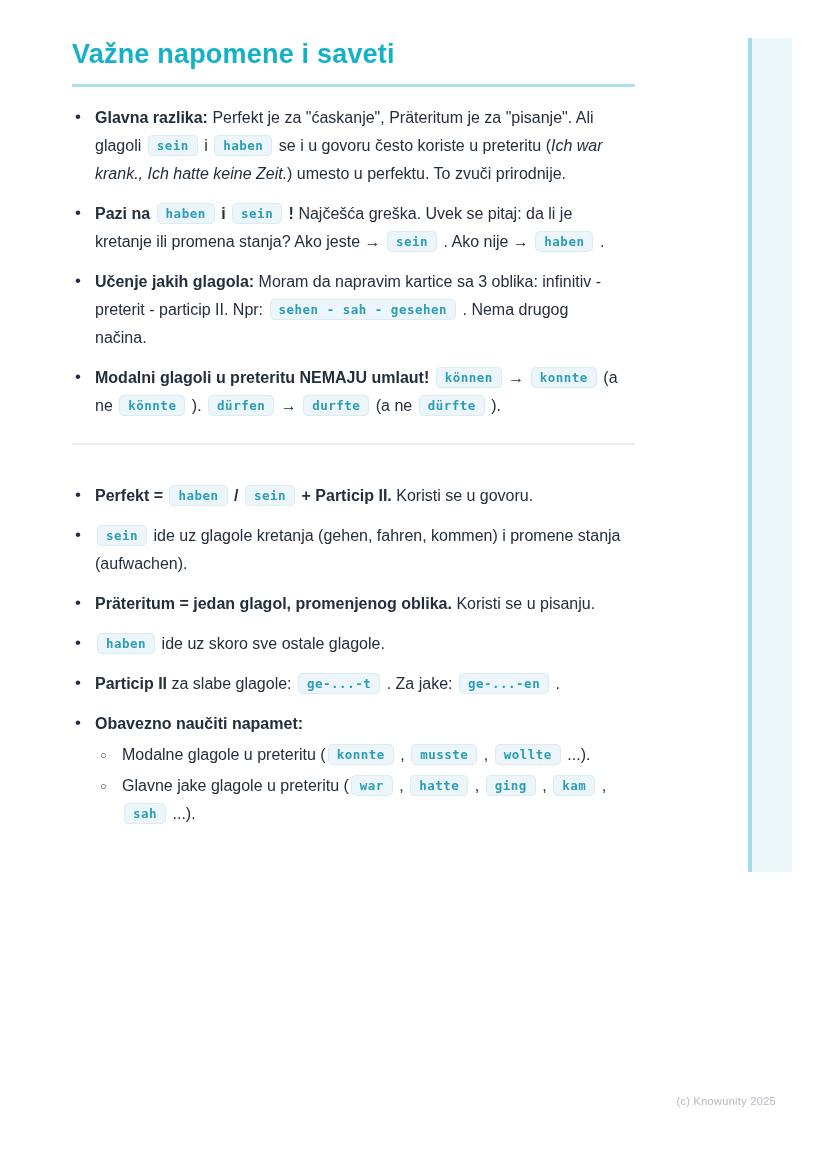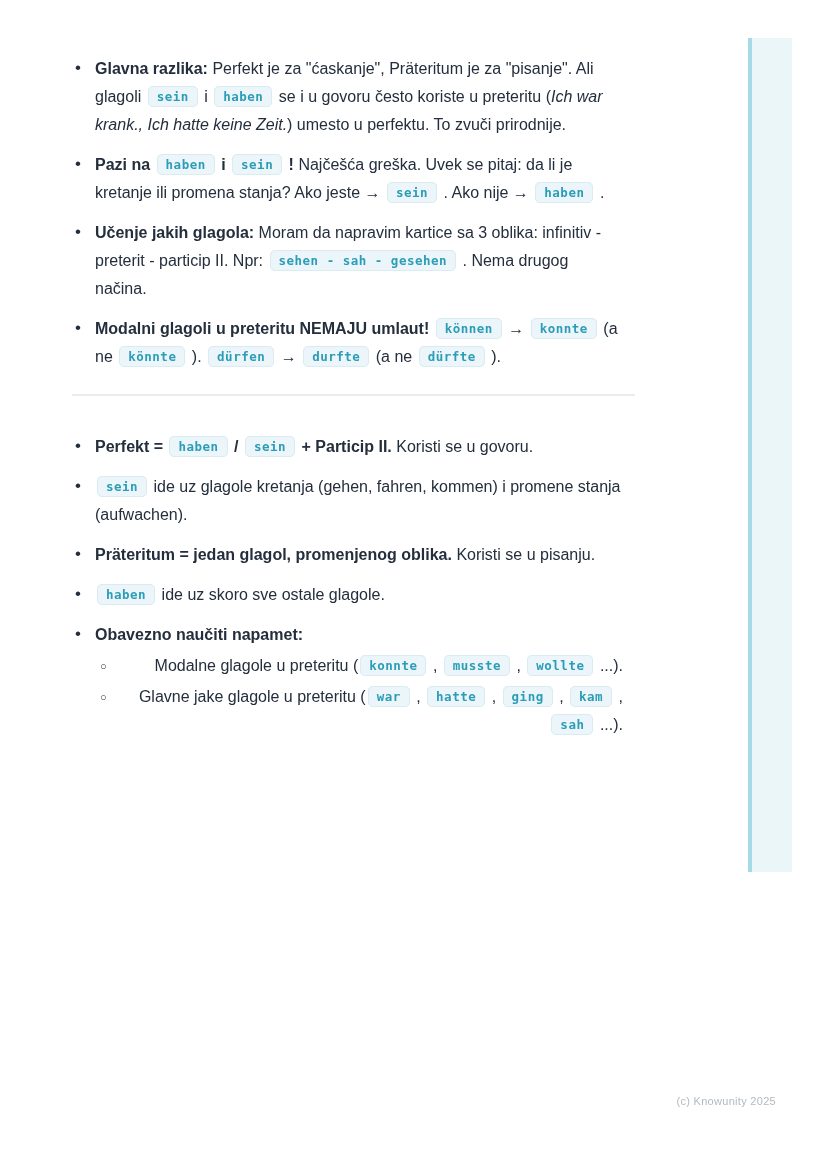--- a/index.html
+++ b/index.html
@@ -31,21 +31,21 @@
     padding-bottom:13px;border-bottom:3px solid var(--heading_underline);
   }
   .bullet-list{
     list-style:none;margin:17px 12px 0 0;padding:0;
     font-size:16px;line-height:28px;
   }
   .bullet-list > li{position:relative;padding-left:23px;margin-bottom:12px;}
   .bullet-list > li::before{
     content:"\2022";position:absolute;left:3px;top:-1px;color:var(--text);font-size:17px;
   }
-  .sub-list{list-style:none;margin:2px 0 0 0;padding:0;text-align:right;}
+  .sub-list{list-style:none;margin:2px 0 0 0;padding:0;}
   .sub-list > li{position:relative;padding-left:27px;margin-top:3px;}
   .sub-list > li::before{
     content:"\25CB";position:absolute;left:5px;top:0;color:var(--text);font-size:11px;
   }
   strong{font-weight:700;}
   em{font-style:italic;}
   .code{
     font-family:"DejaVu Sans Mono",monospace;
     font-size:12.5px;font-weight:700;letter-spacing:.5px;
     color:var(--code_text);background:var(--code_bg);
@@ -64,36 +64,38 @@
 </head>
 <body>
 
 <div class="page">
 
   <div class="accent-bar"></div>
 
   <div class="content">
 
     <section>
+      <h2 class="section-title">Važne napomene i saveti</h2>
       <ul class="bullet-list">
           <li><strong>Glavna razlika:</strong><span> Perfekt je za "ćaskanje", Präteritum je za "pisanje". Ali glagoli </span><span class="code">sein</span><span> i </span><span class="code">haben</span><span> se i u govoru često koriste u preteritu (</span><em>Ich war krank., Ich hatte keine Zeit.</em><span>) umesto u perfektu. To zvuči prirodnije.</span></li>
           <li><strong>Pazi na </strong><span class="code">haben</span><strong> i </strong><span class="code">sein</span><strong> !</strong><span> Najčešća greška. Uvek se pitaj: da li je kretanje ili promena stanja? Ako jeste → </span><span class="code">sein</span><span> . Ako nije → </span><span class="code">haben</span><span> .</span></li>
           <li><strong>Učenje jakih glagola:</strong><span> Moram da napravim kartice sa 3 oblika: infinitiv - preterit - particip II. Npr: </span><span class="code">sehen - sah - gesehen</span><span> . Nema drugog načina.</span></li>
           <li><strong>Modalni glagoli u preteritu NEMAJU umlaut!</strong><span> </span><span class="code">können</span><span> → </span><span class="code">konnte</span><span> (a ne </span><span class="code">könnte</span><span> ). </span><span class="code">dürfen</span><span> → </span><span class="code">durfte</span><span> (a ne </span><span class="code">dürfte</span><span> ).</span></li>
         </ul>
     </section>
 
     <hr class="section-divider">
 
     <section>
       <ul class="bullet-list">
           <li><strong>Perfekt = </strong><span class="code">haben</span><strong> / </strong><span class="code">sein</span><strong> + Particip II.</strong><span> Koristi se u govoru.</span></li>
           <li><span class="code">sein</span><span> ide uz glagole kretanja (gehen, fahren, kommen) i promene stanja (aufwachen).</span></li>
           <li><strong>Präteritum = jedan glagol, promenjenog oblika.</strong><span> Koristi se u pisanju.</span></li>
           <li><span class="code">haben</span><span> ide uz skoro sve ostale glagole.</span></li>
+          <li><strong>Particip II</strong><span> za slabe glagole: </span><span class="code">ge-...-t</span><span> . Za jake: </span><span class="code">ge-...-en</span><span> .</span></li>
           <li><strong>Obavezno naučiti napamet:</strong><ul class="sub-list">
               <li><span>Modalne glagole u preteritu (</span><span class="code">konnte</span><span> , </span><span class="code">musste</span><span> , </span><span class="code">wollte</span><span> ...).</span></li>
               <li><span>Glavne jake glagole u preteritu (</span><span class="code">war</span><span> , </span><span class="code">hatte</span><span> , </span><span class="code">ging</span><span> , </span><span class="code">kam</span><span> , </span><span class="code">sah</span><span> ...).</span></li>
             </ul></li>
         </ul>
     </section>
 
   </div>
 
   <div class="footer">(c) Knowunity 2025</div>

